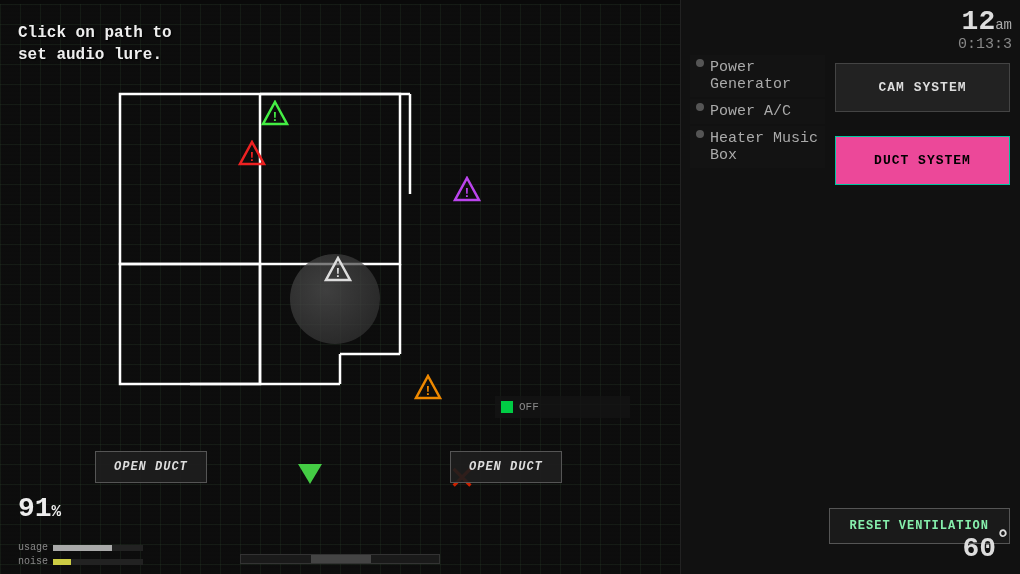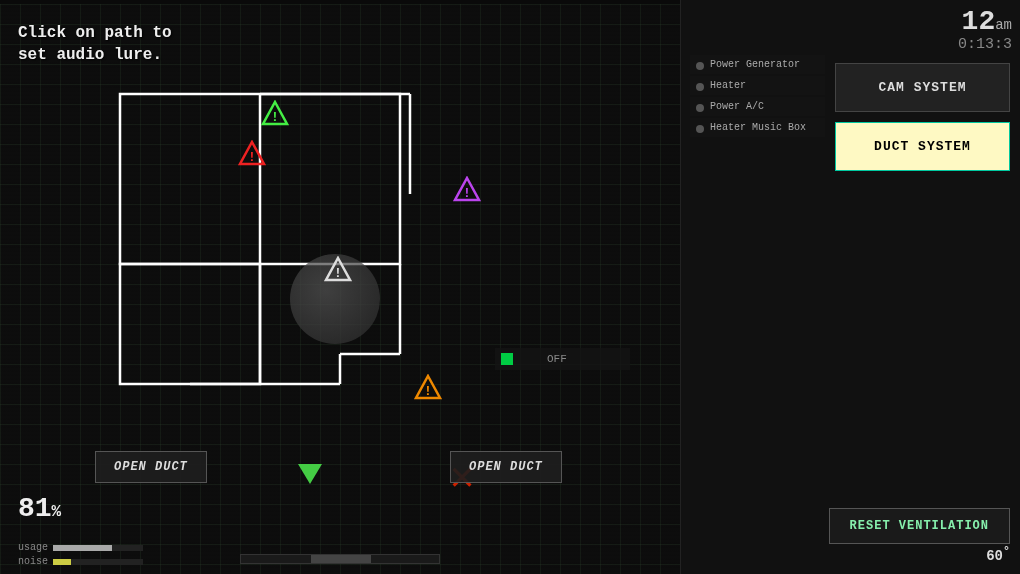--- a/index.html
+++ b/index.html
@@ -67,74 +67,73 @@
       border: 1px solid #444;
       color: #ddd;
       font-family: 'Courier New', monospace;
       font-size: 13px;
       font-weight: bold;
       letter-spacing: 1px;
       text-align: center;
       cursor: pointer;
     }
     .sys-btn.active {
-      background: #fef9c3;
+      background: #ec4899;
       border-color: #00c8a0;
       color: #000;
     }
 
     #system-buttons {
       position: absolute;
       top: 55px;
       right: 10px;
       display: flex;
       flex-direction: column;
-      gap: 2px;
+      gap: 16px;
     }
 
     
     #right-items {
       position: absolute;
       top: 55px;
       right: 195px;
       width: 135px;
     }
 
     .right-item {
       display: flex;
-      align-items: flex-end;
+      align-items: flex-start;
       padding: 4px 6px;
       margin-bottom: 2px;
       background: rgba(20,20,20,0.8);
       color: #aaa;
-      font-size: 10px;
+      font-size: 15px;
       cursor: pointer;
     }
     .item-dot {
       width: 8px;
       height: 8px;
       border-radius: 50%;
       background: #555;
       margin-right: 6px;
       flex-shrink: 0;
     }
 
     
     #off-indicator {
       position: absolute;
-      top: 209px;
+      top: 226px;
       right: 195px;
       width: 135px;
       display: flex;
       align-items: flex-start;
       padding: 5px 6px;
       background: rgba(20,20,20,0.8);
       color: #888;
       font-size: 11px;
-      gap: 28px;
     }
     .off-dot {
       width: 12px;
       height: 12px;
       background: #00cc44;
       margin-right: 6px;
       flex-shrink: 0;
     }
 
     
@@ -294,21 +293,21 @@
       cursor: pointer;
       letter-spacing: 1px;
     }
 
     
     #degrees-display {
       position: absolute;
       bottom: 10px;
       right: 10px;
       color: #ddd;
-      font-size: 14px;
+      font-size: 28px;
       font-weight: bold;
     }
 
     
     #scanlines {
       position: absolute;
       top: 0; left: 0;
       width: 680px;
       height: 574px;
       background: repeating-linear-gradient(
@@ -385,21 +384,21 @@
     <div id="red-x">✕</div>
 
   </div>
 
   <button class="open-duct-btn" style="left:95px; bottom:95px;">OPEN DUCT</button>
 
   <button class="open-duct-btn" style="left:450px; bottom:95px;">OPEN DUCT</button>
 
   <div id="stats-panel">
     <div style="color:#eee;font-size:28px;font-weight:bold;margin-bottom:18px;">
-      <span>81</span><span style="font-size:16px">%</span>
+      <span>91</span><span style="font-size:16px">%</span>
     </div>
     <div class="stat-row">
       <span class="stat-label">usage</span>
       <div class="stat-bar-bg">
         <div class="stat-bar-fill usage"></div>
       </div>
     </div>
     <div class="stat-row">
       <span class="stat-label">noise</span>
       <div class="stat-bar-bg">
@@ -423,24 +422,20 @@
     <div id="time-seconds">0:13:3</div>
   </div>
 
   <div id="right-items">
     <div class="right-item">
       <div class="item-dot"></div>
       <span>Power Generator</span>
     </div>
     <div class="right-item">
       <div class="item-dot"></div>
-      <span>Heater</span>
-    </div>
-    <div class="right-item">
-      <div class="item-dot"></div>
       <span>Power A/C</span>
     </div>
     <div class="right-item">
       <div class="item-dot"></div>
       <span>Heater Music Box</span>
     </div>
 
     <div id="off-indicator" style="position:relative;margin-top:2px;">
       <div class="off-dot"></div>
       <span>OFF</span>

